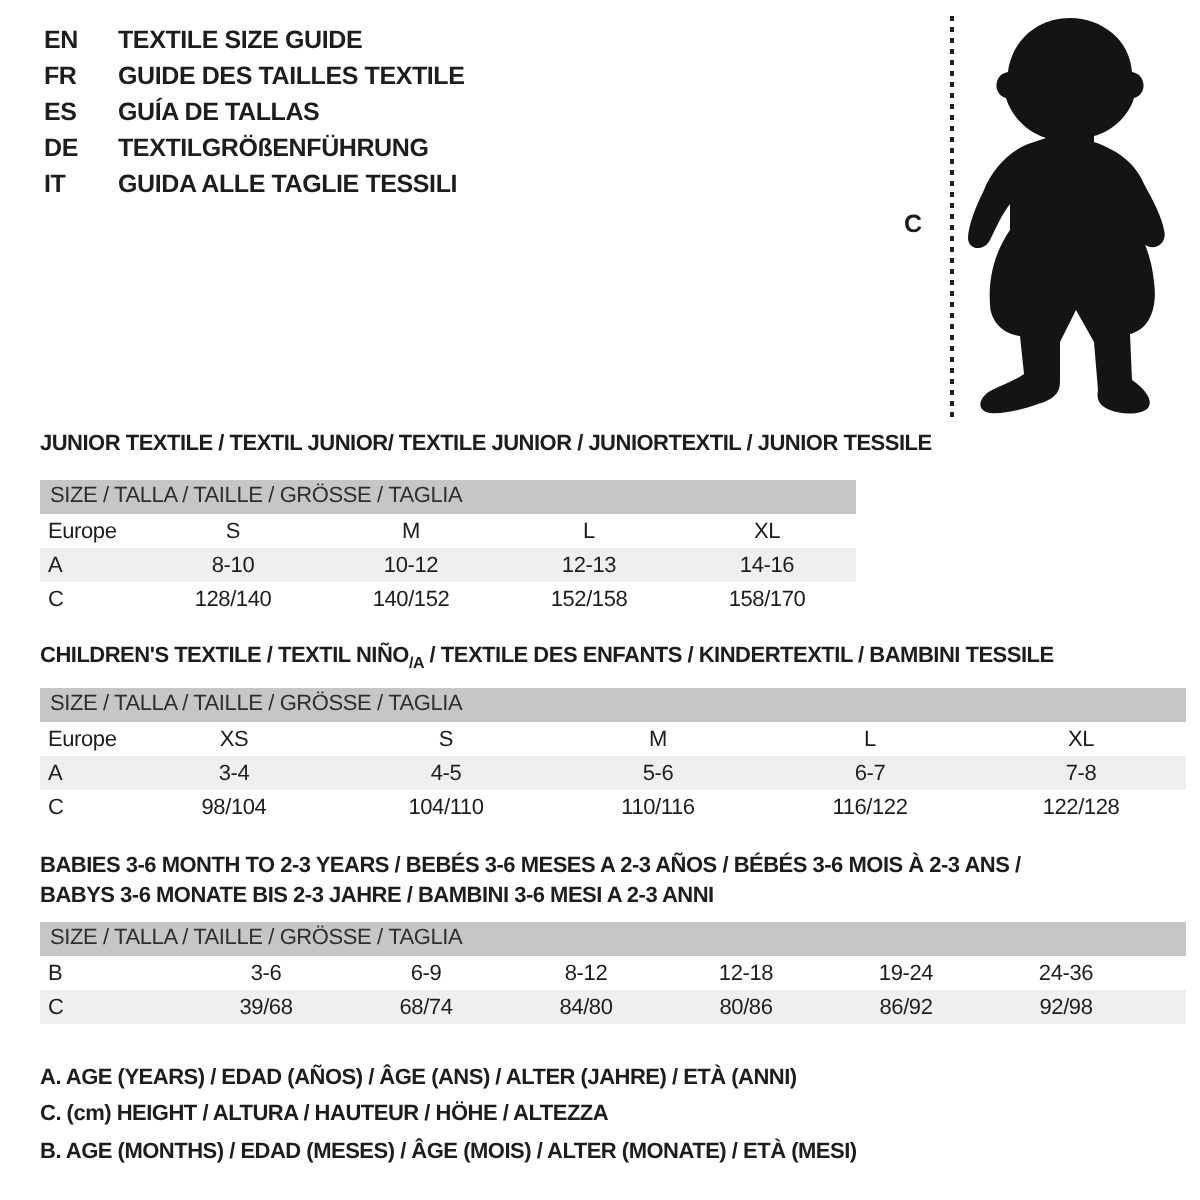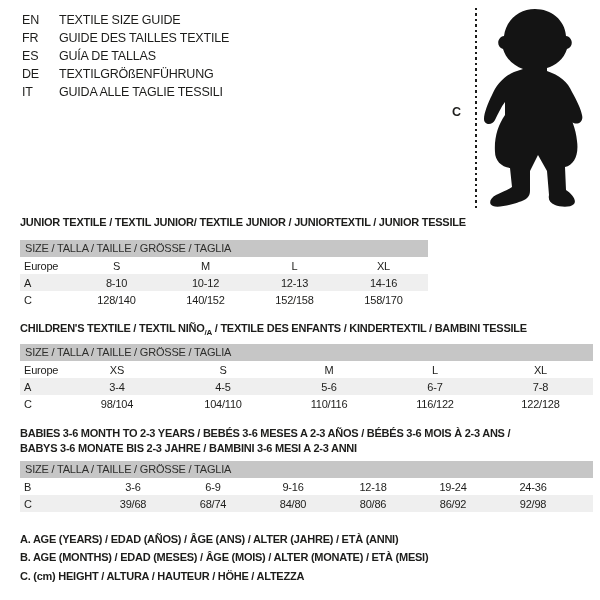--- a/index.html
+++ b/index.html
@@ -7,21 +7,21 @@
     --bar:#c6c6c6;
     --alt:#efefef;
     --sil:#141414;
   }
   html,body{margin:0;padding:0;background:#fff;}
   .page{position:relative;width:600px;height:600px;background:#ffffff;
         font-family:"Liberation Sans","DejaVu Sans",sans-serif;color:var(--text);overflow:hidden;}
 
   
   .lang{position:absolute;left:22px;top:11px;}
-  .lang-row{display:flex;height:18px;line-height:18px;font-weight:normal;
+  .lang-row{display:flex;height:18px;line-height:18px;font-weight:bold;
             font-size:12.5px;letter-spacing:-0.2px;}
   .lang-code{width:37px;flex:0 0 37px;}
 
   
   .fig-label{position:absolute;left:452px;top:105px;font-weight:bold;font-size:12.5px;}
   .dotline{position:absolute;left:475px;top:8px;width:2px;height:201px;
            background-image:repeating-linear-gradient(to bottom,var(--text) 0 2.5px,transparent 2.5px 5.5px);}
   .baby{position:absolute;left:481px;top:5px;}
 
   
@@ -186,21 +186,21 @@
           <col style="width:80px">
           <col style="width:80px">
           <col style="width:80px">
           <col style="width:20px">
         </colgroup>
       <tbody>
         <tr>
           <td class="rowlab">B</td>
           <td>3-6</td>
           <td>6-9</td>
-          <td>9-16</td>
+          <td>8-12</td>
           <td>12-18</td>
           <td>19-24</td>
           <td>24-36</td>
           <td></td>
         </tr>
         <tr class="alt">
           <td class="rowlab">C</td>
           <td>39/68</td>
           <td>68/74</td>
           <td>84/80</td>
@@ -208,17 +208,17 @@
           <td>86/92</td>
           <td>92/98</td>
           <td></td>
         </tr>
       </tbody>
     </table>
   </div>
 
   <div class="footnotes">
     <div class="footnote">A. AGE (YEARS) / EDAD (AÑOS) / ÂGE (ANS) / ALTER (JAHRE) / ETÀ (ANNI)</div>
+    <div class="footnote">C. (cm) HEIGHT / ALTURA / HAUTEUR / HÖHE / ALTEZZA</div>
     <div class="footnote">B. AGE (MONTHS) / EDAD (MESES) / ÂGE (MOIS) / ALTER (MONATE) / ETÀ (MESI)</div>
-    <div class="footnote">C. (cm) HEIGHT / ALTURA / HAUTEUR / HÖHE / ALTEZZA</div>
   </div>
 
 </div>
 
 </body></html>

